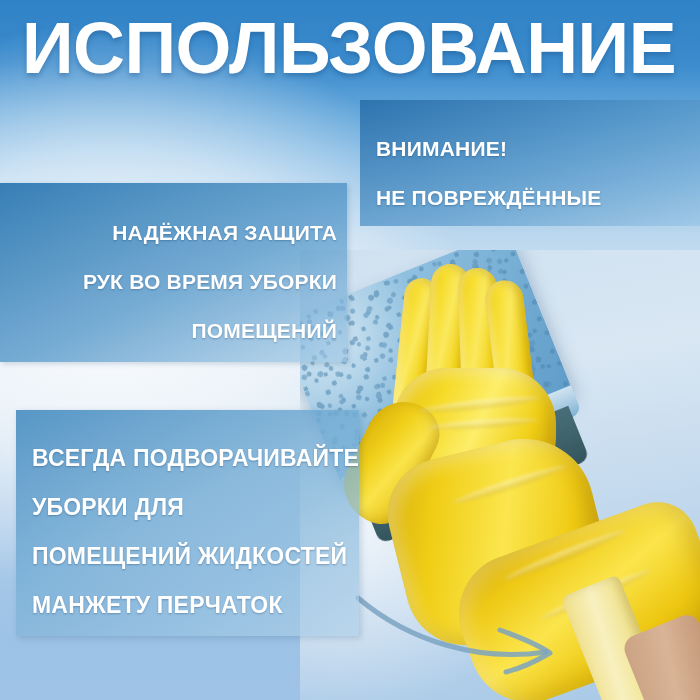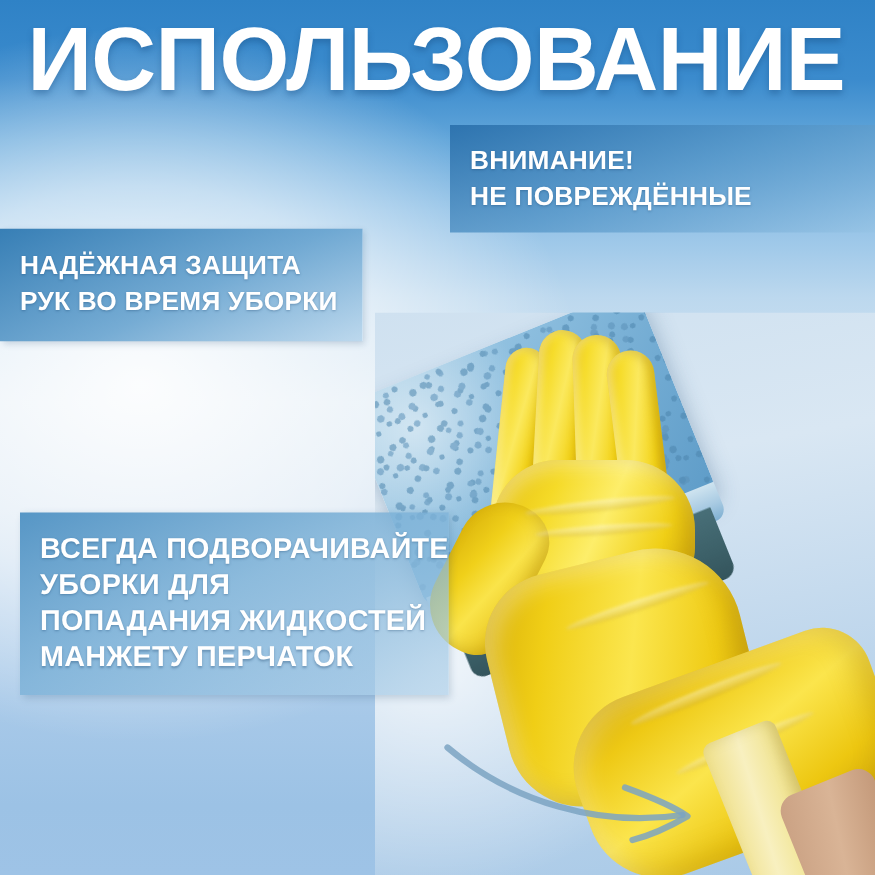--- a/index.html
+++ b/index.html
@@ -188,34 +188,35 @@
 
   
   .panel {
     position:absolute;
     color:#ffffff;
     font-weight:bold;
     letter-spacing:0.2px;
     text-shadow:0 1px 2px rgba(20,60,100,0.35);
     box-sizing:border-box;
   }
-  .panel-line { display:block; white-space:nowrap; }
+  .panel-line { display:block; white-space:nowrap;margin-top:20px; }
 
   .panel-warning {
     left:360px; top:100px;
     width:340px; padding:14px 10px 14px 16px;
     font-size:21px; line-height:29px;
     background:linear-gradient(160deg, rgba(40,110,170,0.88) 0%, rgba(85,150,200,0.80) 50%, rgba(150,195,228,0.62) 100%);
   }
   .panel-protection {
     left:0px; top:183px;
-    width:290px; padding:15px 10px 17px 16px;
+    width:347px; padding:15px 10px 17px 16px;
     font-size:21px; line-height:29px;
     background:linear-gradient(155deg, rgba(42,118,176,0.92) 0%, rgba(90,155,203,0.82) 55%, rgba(160,200,230,0.60) 100%);
     box-shadow:2px 2px 5px rgba(40,80,120,0.20);
+    text-align:right;
   }
   .panel-cuff {
     left:16px; top:410px;
     width:343px; padding:14px 10px 16px 16px;
     font-size:23px; line-height:29px;
     background:linear-gradient(155deg, rgba(70,140,192,0.90) 0%, rgba(120,175,214,0.80) 45%, rgba(175,208,233,0.66) 100%);
     box-shadow:2px 2px 6px rgba(40,80,120,0.22);
   }
 </style>
 </head>
@@ -261,22 +262,23 @@
   <div class="title" style="transform: scaleX(0.997006);">ИСПОЛЬЗОВАНИЕ</div>
 
   <div class="panel panel-warning">
     <span class="panel-line">ВНИМАНИЕ!</span>
     <span class="panel-line">НЕ ПОВРЕЖДЁННЫЕ</span>
   </div>
 
   <div class="panel panel-protection">
     <span class="panel-line">НАДЁЖНАЯ ЗАЩИТА</span>
     <span class="panel-line">РУК ВО ВРЕМЯ УБОРКИ</span>
+    <span class="panel-line">ПОМЕЩЕНИЙ</span>
   </div>
 
   <div class="panel panel-cuff">
     <span class="panel-line">ВСЕГДА ПОДВОРАЧИВАЙТЕ</span>
     <span class="panel-line">УБОРКИ ДЛЯ</span>
-    <span class="panel-line">ПОПАДАНИЯ ЖИДКОСТЕЙ</span>
+    <span class="panel-line">ПОМЕЩЕНИЙ ЖИДКОСТЕЙ</span>
     <span class="panel-line">МАНЖЕТУ ПЕРЧАТОК</span>
   </div>
 
 </div>
 
 </body></html>

